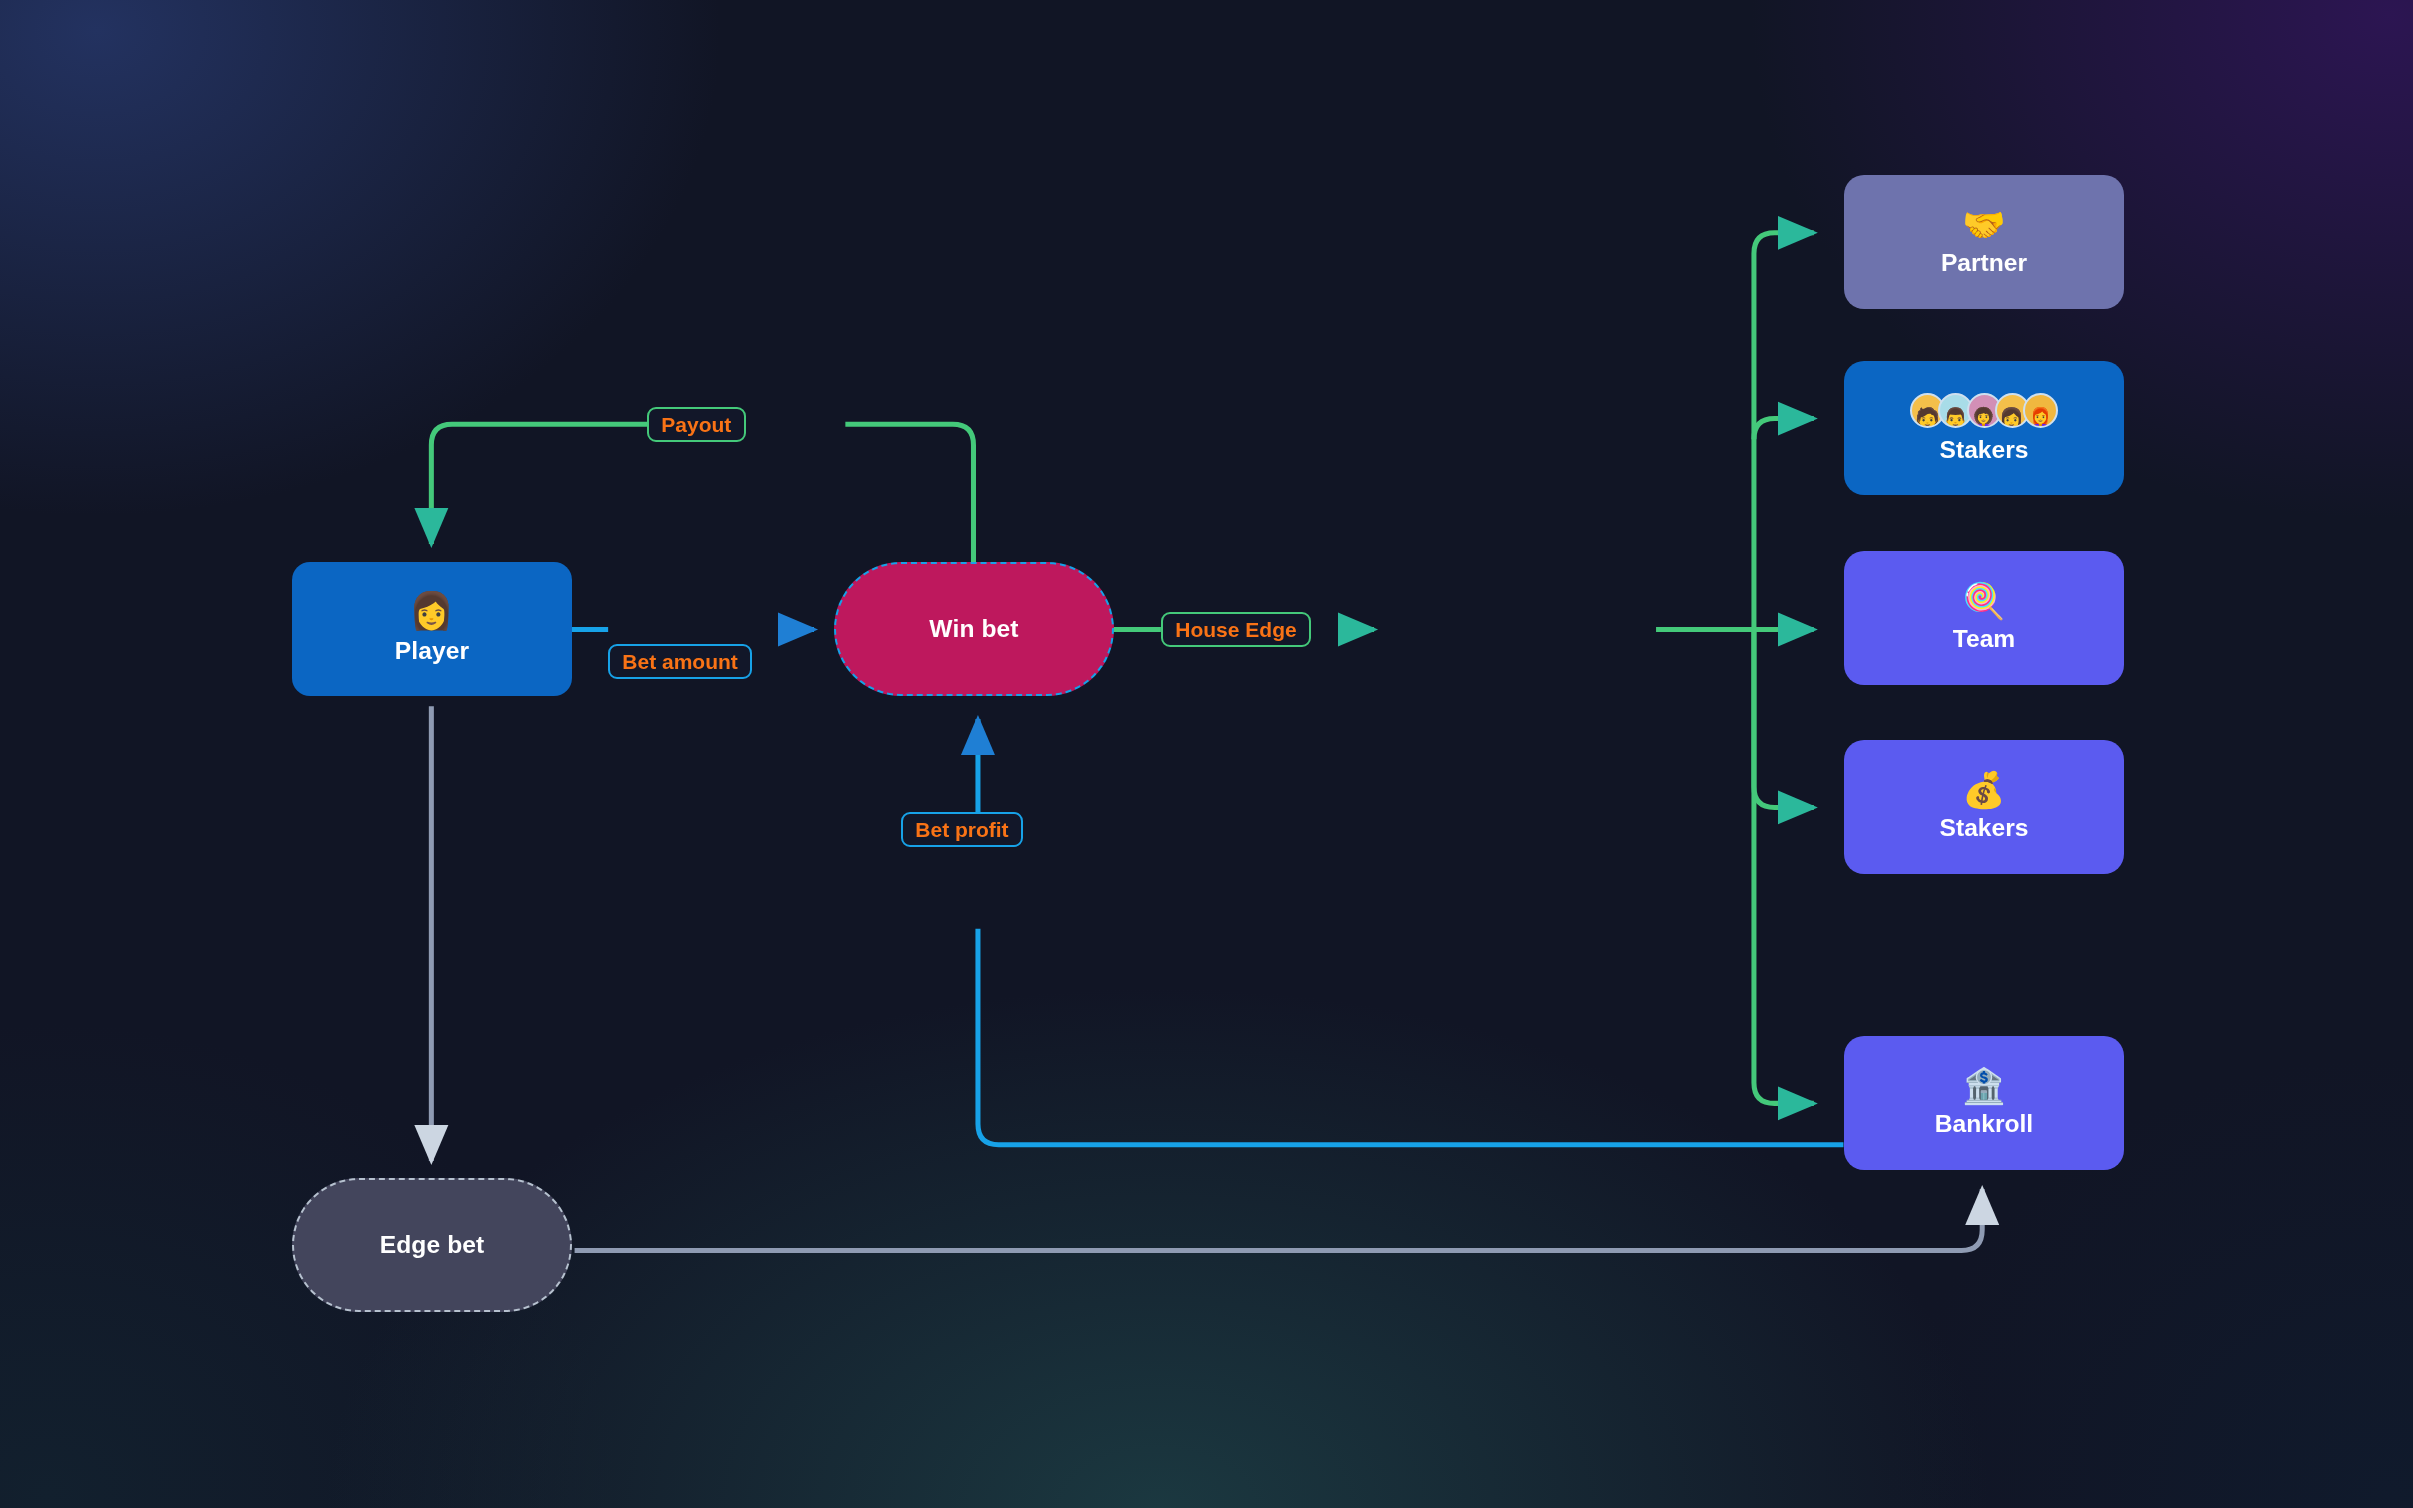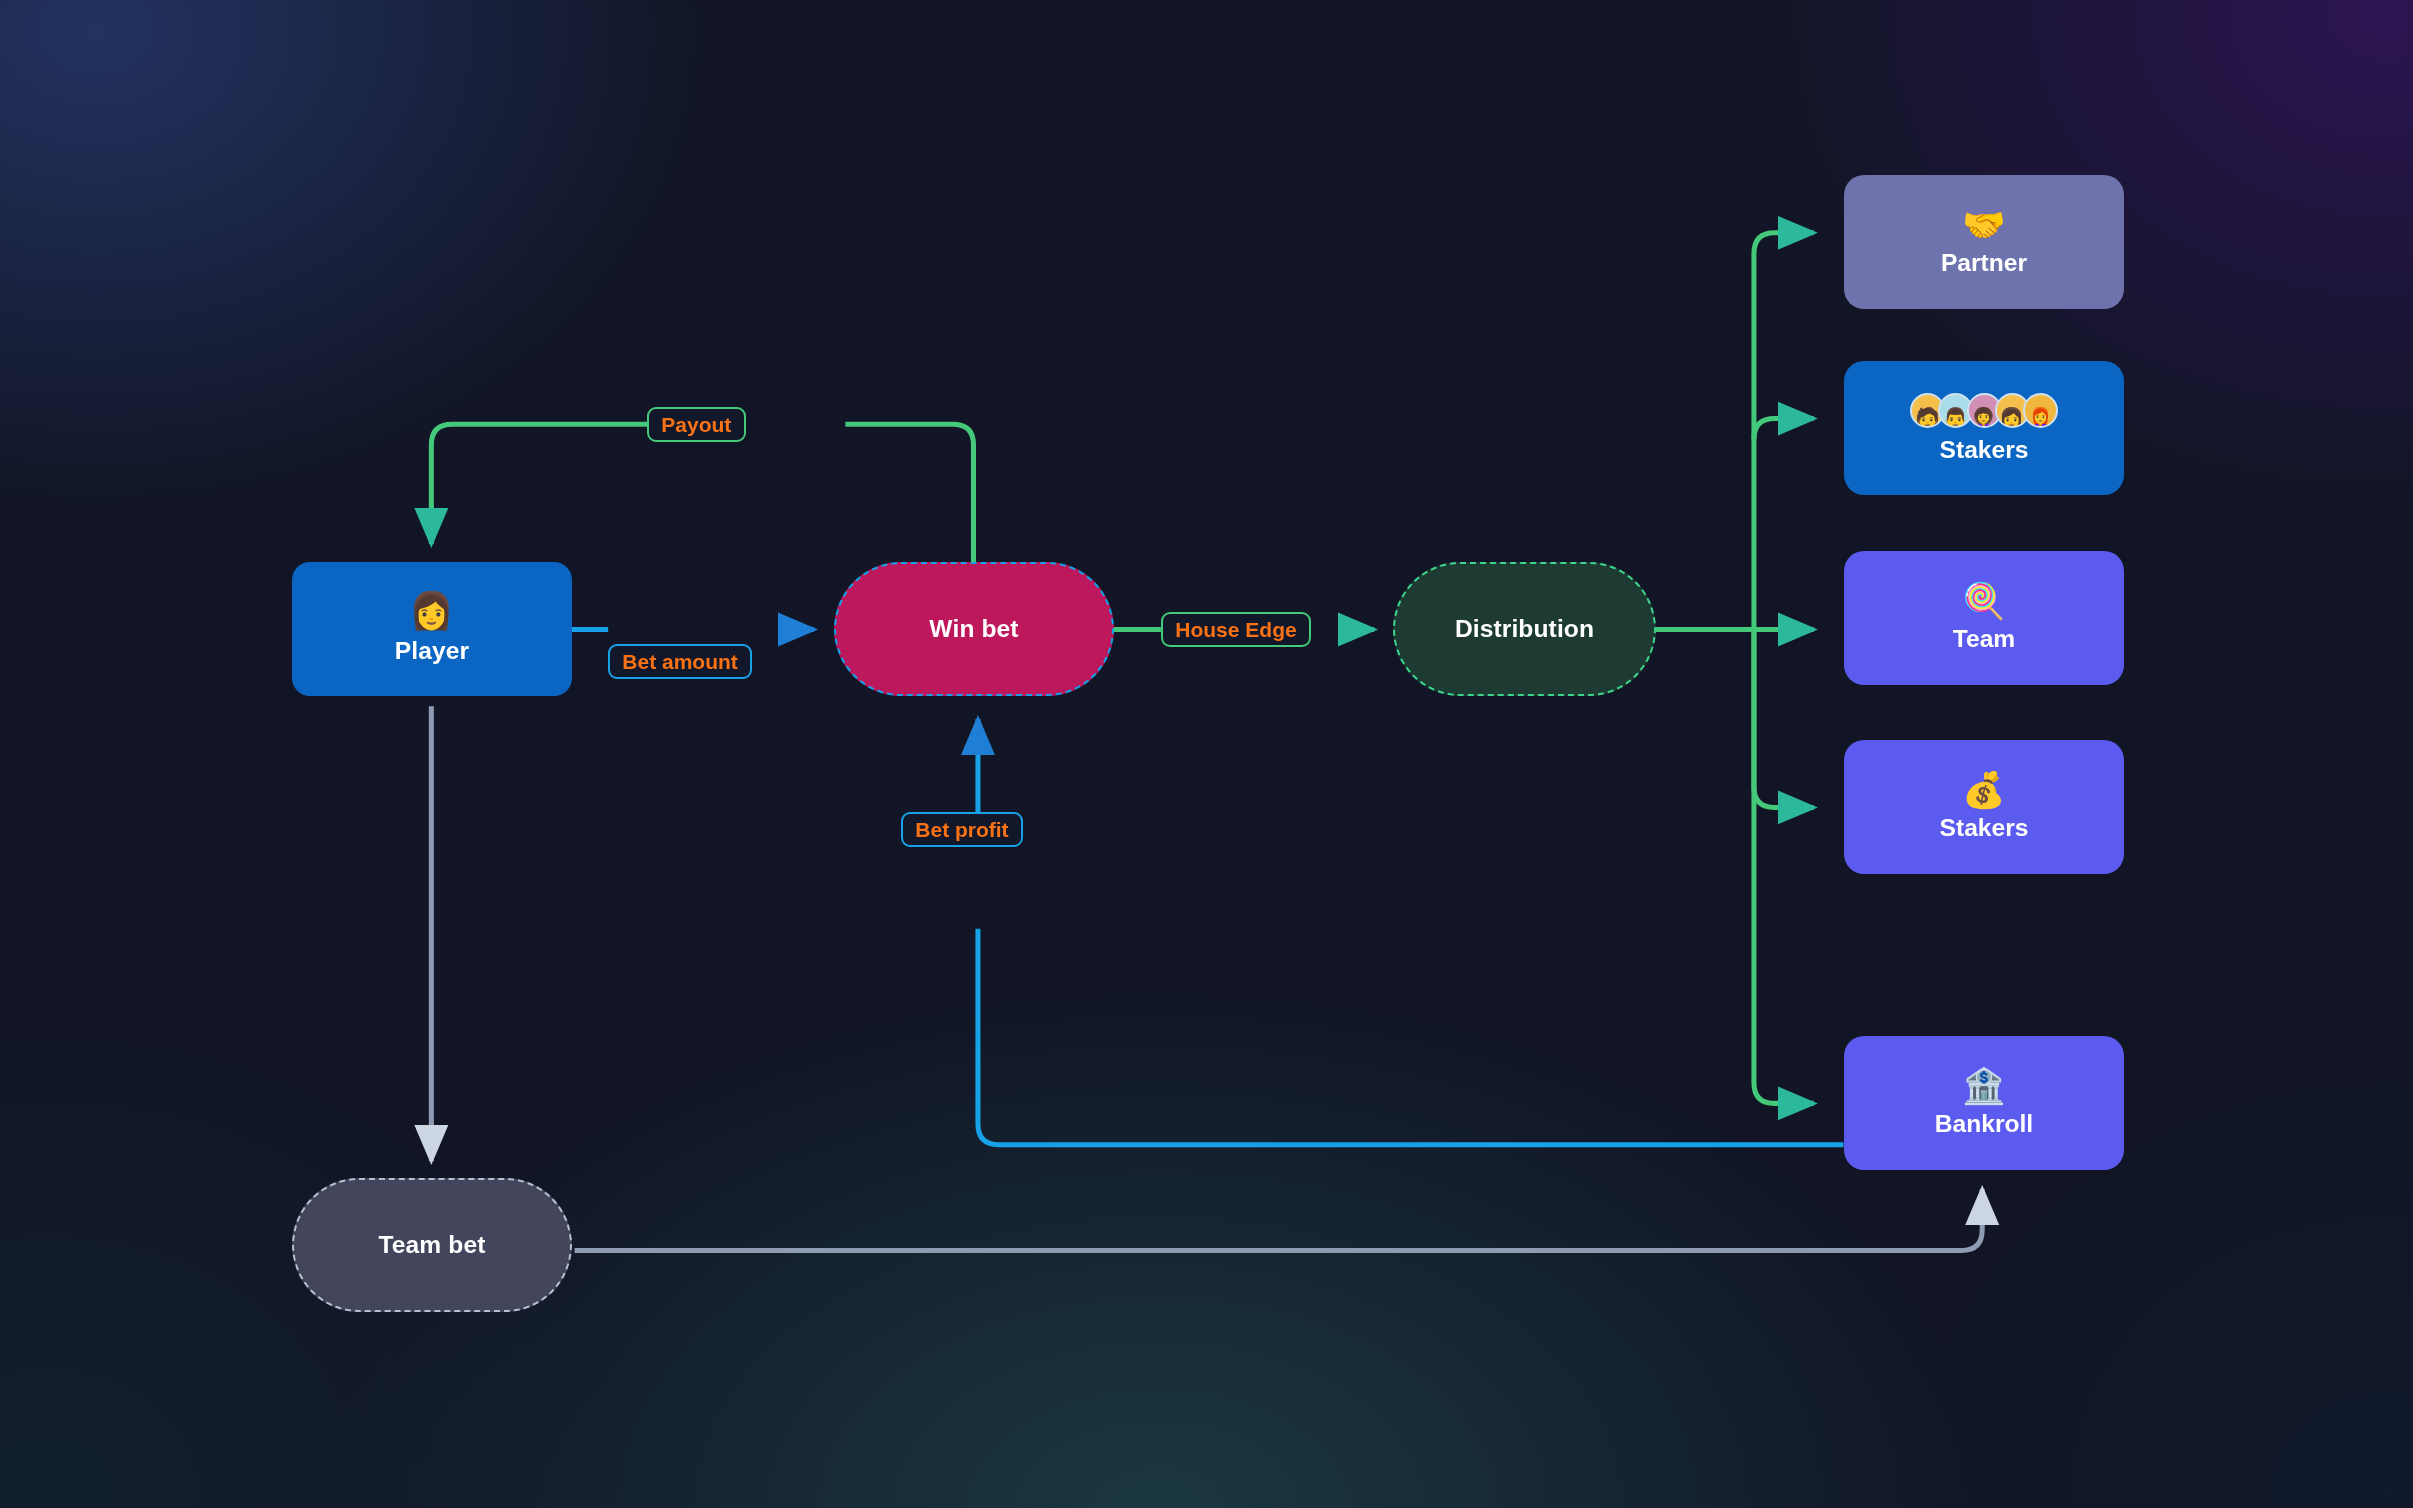--- a/index.html
+++ b/index.html
@@ -191,26 +191,23 @@
 
   <div class="node n-player">
     <span class="emoji">👩</span>
     <span class="label">Player</span>
   </div>
 
   <div class="node n-winbet">
     <span class="label">Win bet</span>
   </div>
 
-  <div class="node n-distribution">
-    <span class="label">Distribution</span>
-  </div>
 
   <div class="node n-lostbet">
-    <span class="label">Team bet</span>
+    <span class="label">Edge bet</span>
   </div>
 
   <div class="card c-partner">
     <span class="emoji">🤝</span>
     <span class="label">Partner</span>
   </div>
 
   <div class="card c-stakers">
     <span class="avatars">
       <span class="av a1">

